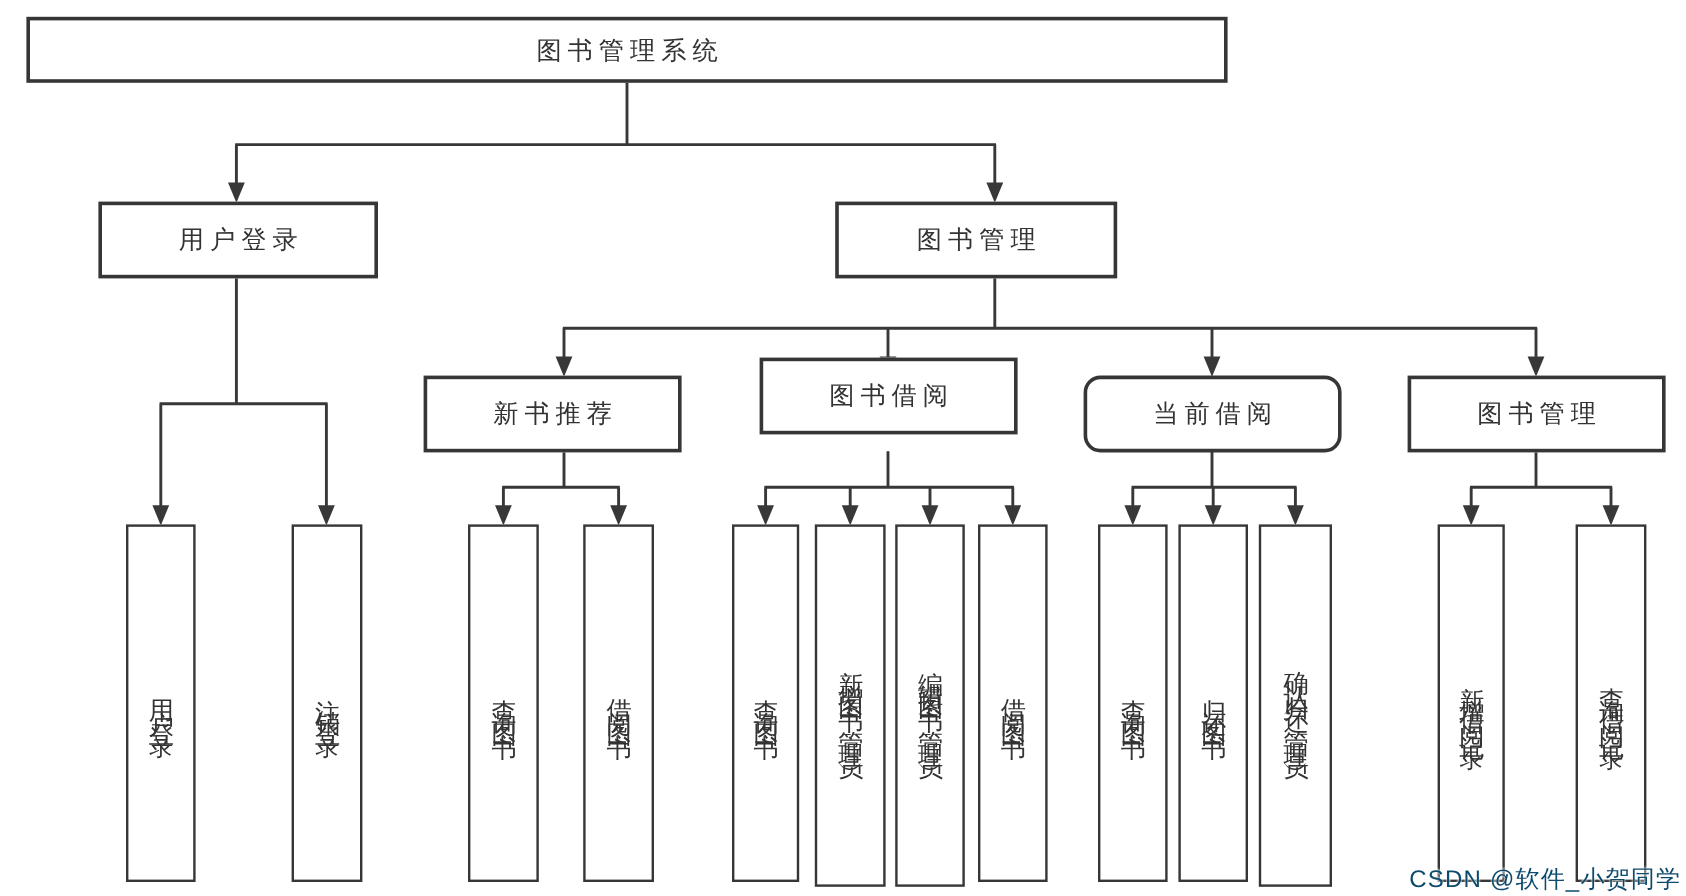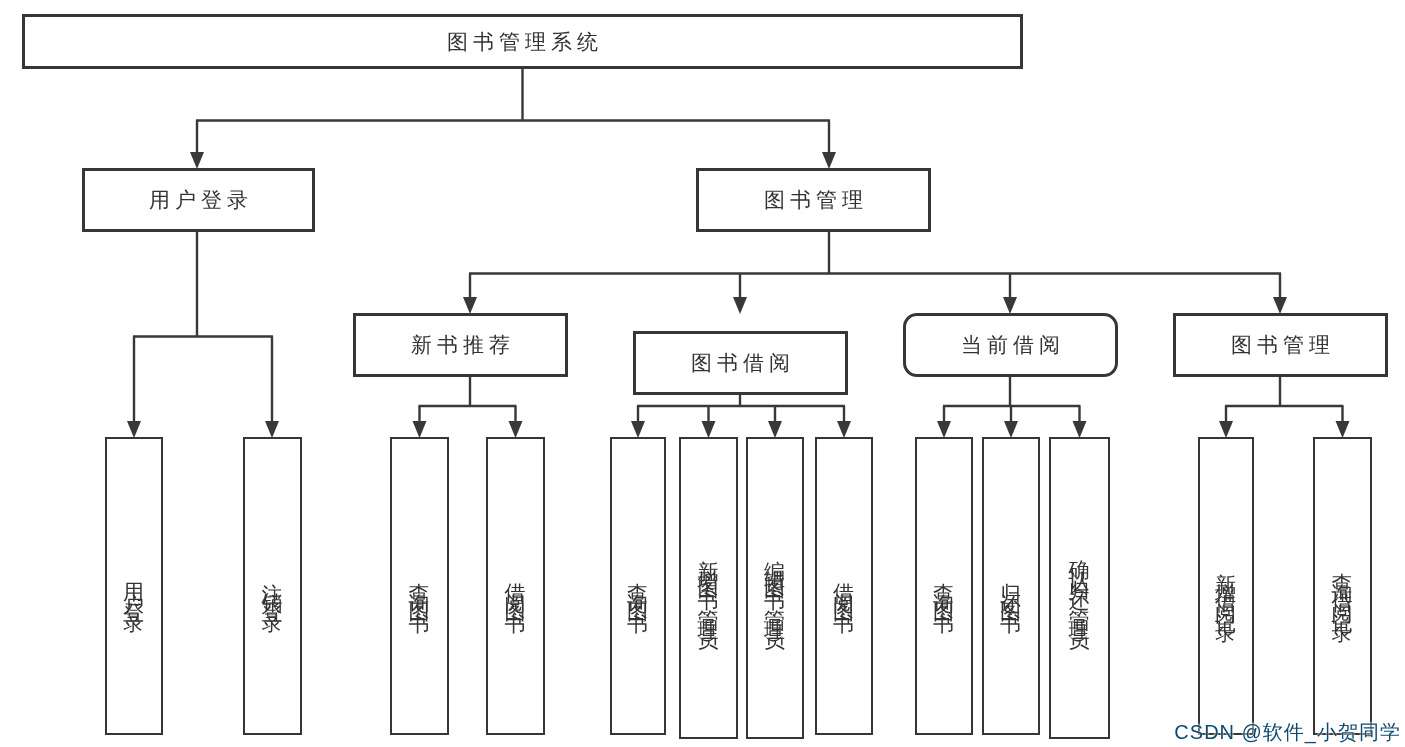--- a/index.html
+++ b/index.html
@@ -105,21 +105,21 @@
       <polygon points="1335.5,421 1349.5,421 1342.5,438"></polygon>
     </g>
   </svg>
 
   <div class="hbox" style="left:22px; top:14px; width:1001px; height:55px;">图书管理系统</div>
 
   <div class="hbox" style="left:82px; top:168px; width:233px; height:64px;">用户登录</div>
   <div class="hbox" style="left:696px; top:168px; width:235px; height:64px;text-align:center;">图书管理</div>
 
   <div class="hbox" style="left:353px; top:313px; width:215px; height:64px;">新书推荐</div>
-  <div class="hbox" style="left:633px; top:331px; width:215px; height:64px;font-family:Liberation Mono, monospace;">图书借阅</div>
+  <div class="hbox" style="left:633px; top:298px; width:215px; height:64px;font-family:Liberation Mono, monospace;">图书借阅</div>
   <div class="hbox" style="left:903px; top:313px; width:215px; height:64px;border-radius:14px;">当前借阅</div>
   <div class="hbox" style="left:1173px; top:313px; width:215px; height:64px;">图书管理</div>
 
   <div class="vbox" style="left:105px; top:437px; width:58px; height:298px;">
     <span class="vtext">用户登录</span>
   </div>
   <div class="vbox" style="left:243px; top:437px; width:59px; height:298px;">
     <span class="vtext">注销登录</span>
   </div>
 

